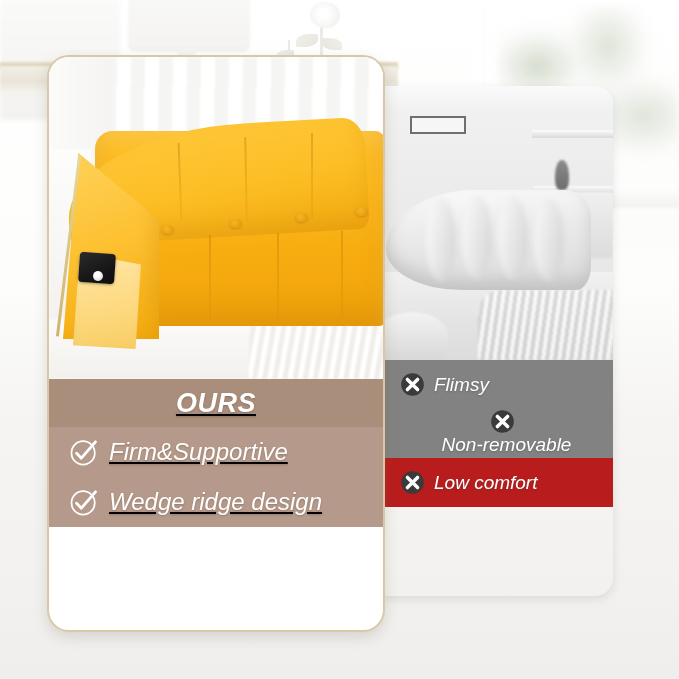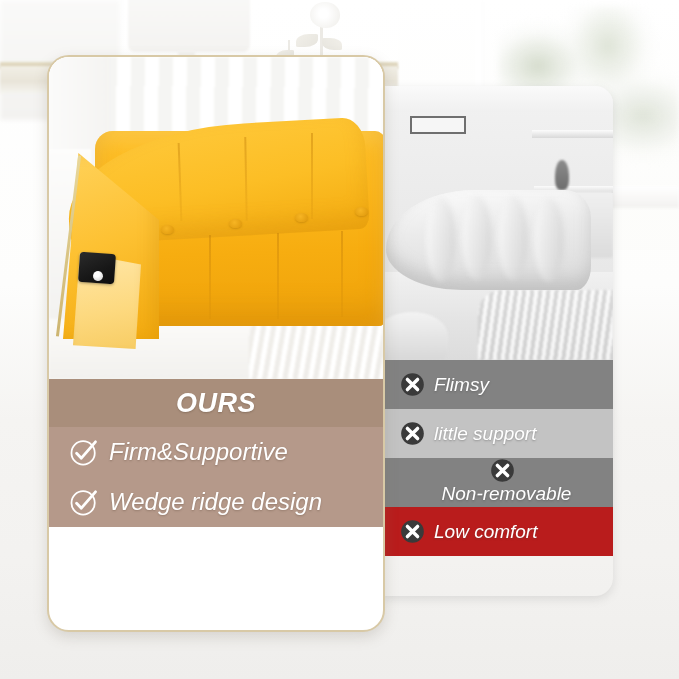--- a/index.html
+++ b/index.html
@@ -350,21 +350,21 @@
     background: linear-gradient(180deg, #e8d79a, #cdb571);
     transform: rotate(7deg);
     filter: blur(0.4px);
   }
 
   
   .ours-rows {
     position: absolute;
     left: 0; top: 322px; width: 334px;
   }
-  .ours-rows .cmp-row { height: 50px; padding-left: 20px; }
+  .ours-rows .cmp-row { height: 50px; padding-left: 20px; text-decoration: underline; }
   .ours-rows .cmp-head { height: 48px; padding-left: 0; }
   .ours-rows .cmp-head span { font-size: 27px; }
   .ours-rows .cmp-label { font-size: 24px; }
   .check-icon {
     flex: 0 0 auto;
     width: 30px; height: 30px;
     margin-right: 10px;
     display: block;
     overflow: visible;
   }
@@ -414,27 +414,20 @@
     </div>
 
     <div class="others-rows">
       <div class="cmp-row" style="background: rgb(130, 130, 130);">
         <svg class="x-icon" viewBox="0 0 32 32">
           <circle cx="16" cy="16" r="14.5" fill="#3a3a3a"></circle>
           <path d="M9.5 9.5 L22.5 22.5 M22.5 9.5 L9.5 22.5" stroke="#ffffff" stroke-width="4.4" stroke-linecap="round"></path>
         </svg>
         <span class="cmp-label">Flimsy</span>
       </div>
-      <div class="cmp-row" style="background: rgb(195, 195, 195);">
-        <svg class="x-icon" viewBox="0 0 32 32">
-          <circle cx="16" cy="16" r="14.5" fill="#3a3a3a"></circle>
-          <path d="M9.5 9.5 L22.5 22.5 M22.5 9.5 L9.5 22.5" stroke="#ffffff" stroke-width="4.4" stroke-linecap="round"></path>
-        </svg>
-        <span class="cmp-label">little support</span>
-      </div>
       <div class="cmp-row" style="background: rgb(130, 130, 130); flex-direction: column;">
         <svg class="x-icon" viewBox="0 0 32 32">
           <circle cx="16" cy="16" r="14.5" fill="#3a3a3a"></circle>
           <path d="M9.5 9.5 L22.5 22.5 M22.5 9.5 L9.5 22.5" stroke="#ffffff" stroke-width="4.4" stroke-linecap="round"></path>
         </svg>
         <span class="cmp-label">Non-removable</span>
       </div>
       <div class="cmp-row" style="background: #b91c1c;">
         <svg class="x-icon" viewBox="0 0 32 32">
           <circle cx="16" cy="16" r="14.5" fill="#3a3a3a"></circle>

